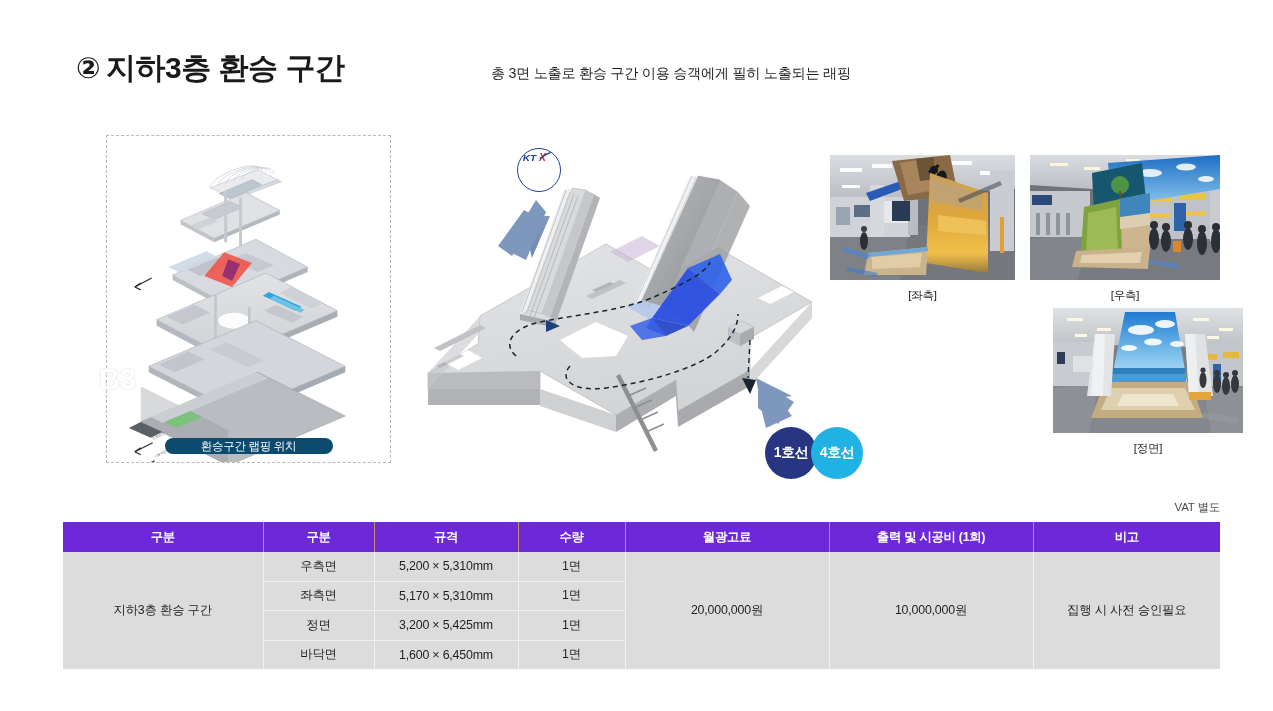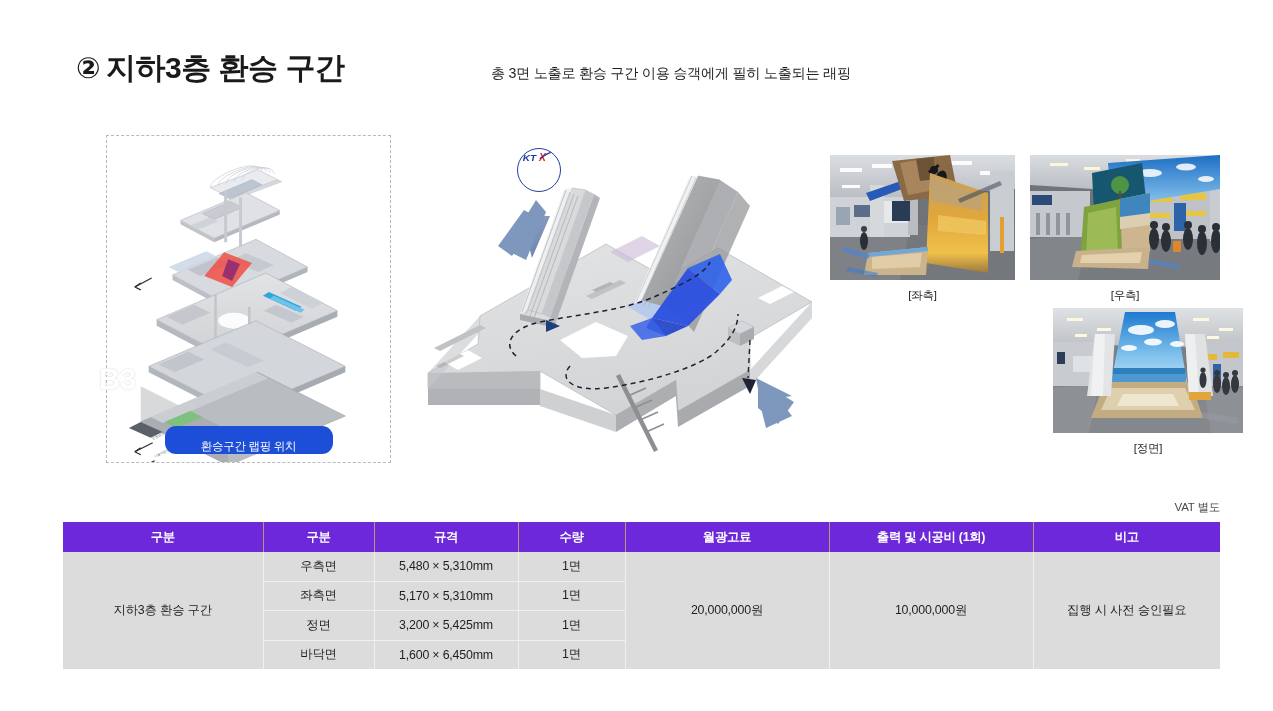--- a/index.html
+++ b/index.html
@@ -59,27 +59,27 @@
     box-sizing: border-box;
     background: #ffffff;
   }
   #iso-map { position: absolute; inset: 0; }
   #loc-pill {
     position: absolute;
     left: 50%;
     transform: translateX(-50%);
     bottom: 8px;
     width: 168px;
-    height: 28px;
+    height: 16px;
     border-radius: 11px;
-    background: #1d4ed8;
+    background: #0c4a6e;
     color: #ffffff;
     font-size: 11.5px;
     display: flex;
-    align-items: flex-end;
+    align-items: center;
     justify-content: center;
     letter-spacing: -0.3px;
   }
 
   
   #center-diagram {
     position: absolute;
     left: 420px;
     top: 140px;
     width: 430px;
@@ -436,20 +436,28 @@
       <svg viewBox="0 0 46 20" width="34" height="16">
         <text x="1" y="15" font-family="Liberation Sans, sans-serif" font-size="13.5" font-weight="bold" font-style="italic" fill="#1a3a9c">KT</text>
         <text x="23" y="15" font-family="Liberation Sans, sans-serif" font-size="14" font-weight="bold" font-style="italic" fill="#e8242a">X</text>
         <path d="M24 12 C30 8 36 4 44 2" stroke="#1a3a9c" stroke-width="1.6" fill="none"></path>
       </svg>
     </div>
   </div>
 
   <div id="b3-label">B3</div>
 
+  <div id="line-badges">
+    <div class="line-badge" style="background:#283583">
+      <span>1호선</span>
+    </div>
+    <div class="line-badge second" style="background:#20b2e3">
+      <span>4호선</span>
+    </div>
+  </div>
 
   <div class="photo-block" id="photo-left">
     <div class="photo-frame">
       <svg viewBox="0 0 185 125" style="width:100%;height:100%;display:block">
         <defs>
           <linearGradient id="sunsetG" x1="0" y1="0" x2="0" y2="1">
             <stop offset="0" stop-color="#c6a061"></stop>
             <stop offset="0.45" stop-color="#e0a73a"></stop>
             <stop offset="0.8" stop-color="#f0c04b"></stop>
             <stop offset="1" stop-color="#9b7a3d"></stop>
@@ -708,21 +716,21 @@
         <th>수량</th>
         <th>월광고료</th>
         <th>출력 및 시공비 (1회)</th>
         <th>비고</th>
       </tr>
     </thead>
     <tbody>
       <tr>
         <td rowspan="4" class="merge-cell">지하3층 환승 구간</td>
         <td>우측면</td>
-        <td>5,480 × 5,310mm</td>
+        <td>5,200 × 5,310mm</td>
         <td>1면</td>
         <td rowspan="4" class="merge-cell">20,000,000원</td>
         <td rowspan="4" class="merge-cell">10,000,000원</td>
         <td rowspan="4" class="merge-cell last-col">집행 시 사전 승인필요</td>
       </tr>
       <tr>
         <td>좌측면</td>
         <td>5,170 × 5,310mm</td>
         <td>1면</td>
       </tr>

